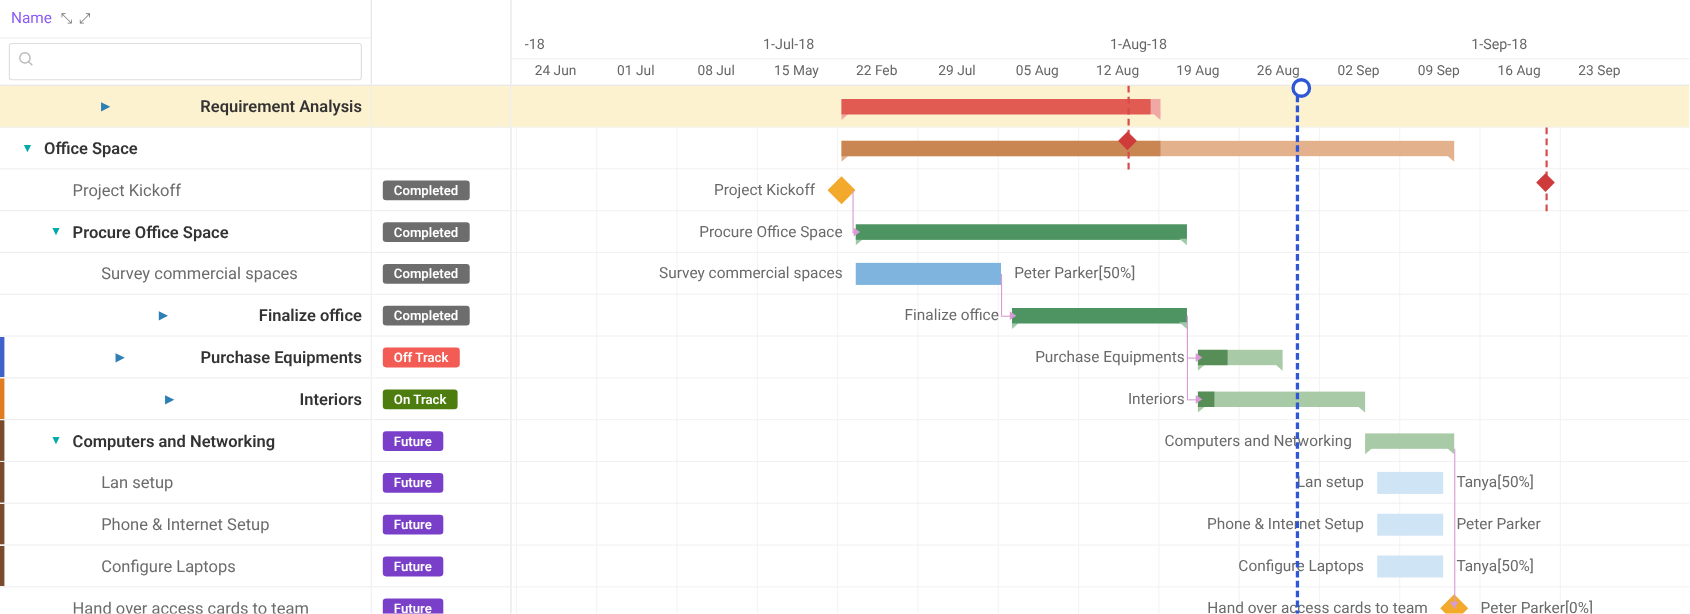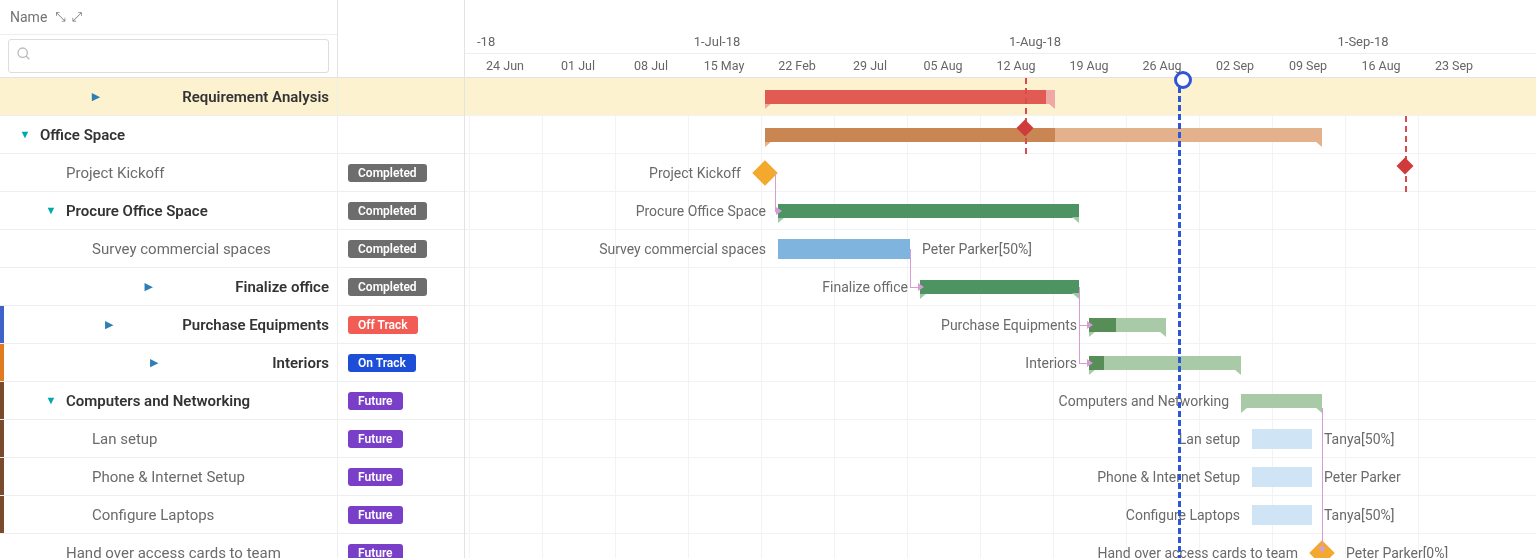--- a/index.html
+++ b/index.html
@@ -2,21 +2,21 @@
 <html><head>
 <meta charset="utf-8">
 <style>
   * { box-sizing: border-box; margin: 0; padding: 0; }
   body { font-family: -apple-system, BlinkMacSystemFont, "Segoe UI", Roboto, sans-serif; font-size: 14px; color: #333; background: #fff; overflow: hidden; }
   .app { display: flex; width: 1536px; height: 558px; }
   .left { width: 465px; border-right: 1px solid #e3e3e3; display: flex; flex-direction: column; }
   .left-header { display: flex; height: 78px; border-bottom: 1px solid #e3e3e3; }
   .name-col { width: 338px; border-right: 1px solid #e3e3e3; display:flex; flex-direction:column; }
   .name-head { height: 36px; display: flex; align-items:center; padding:0 10px; gap:8px; border-bottom:1px solid #eee;}
-  .name-head-label { color:#737373; }
+  .name-head-label { color:#8b5cf6; }
   .expcol { display:flex; gap:6px; }
   .expcol-btn { cursor:pointer; color:#777; font-size:13px; }
   .search-wrap { padding:4px 8px; }
   .search { width:100%; height:34px; border:1px solid #ddd; border-radius:3px; padding:0 8px 0 30px; font-size:14px; color:#555; background:transparent; }
   .search-wrap { position:relative; }
   .search-icon { position:absolute; left:16px; top:50%; transform:translateY(-50%); color:#bbb; font-size:16px; pointer-events:none; }
   .health-col { flex:1; display:flex; align-items:center; justify-content:center; text-align:center; color:#666; line-height:1.2; }
 
   .rows { flex:1; overflow:hidden; }
   .row { height:38px; display:flex; align-items:center; border-bottom:1px solid #eee; }
@@ -30,21 +30,21 @@
   .sub { color:#6b6b6b; }
 
   .row.hl { background:#fdf2cf; }
   .row.stripe-blue   { box-shadow: inset 4px 0 0 #3e62c9; }
   .row.stripe-orange { box-shadow: inset 4px 0 0 #e07b1f; }
   .row.stripe-brown  { box-shadow: inset 4px 0 0 #7a4a2c; }
 
   .badge { display:inline-block; font-size:12px; font-weight:600; color:#fff; border-radius:3px; padding:3px 10px; line-height:1; }
   .b-completed { background:#6d6d6d; }
   .b-offtrack { background:#f25c54; }
-  .b-ontrack { background:#1d4ed8;text-align:right; }
+  .b-ontrack { background:#4d7c0f;text-align:right; }
   .b-future { background:#7a3fc9; }
 
   
   .right { flex:1; position:relative; overflow:hidden; }
   .timeline-header { height:78px; border-bottom:1px solid #e3e3e3; display:flex; flex-direction:column; }
   .months { flex:1; position:relative; border-bottom:1px solid #eee;margin-top:29px; }
   .weeks { flex:1; position:relative; }
   .mlabel, .wlabel { position:absolute; top:50%; transform:translate(-50%,-50%); color:#666; font-size:13px; white-space:nowrap;}
   .wlabel { font-size:12.5px; }
 

